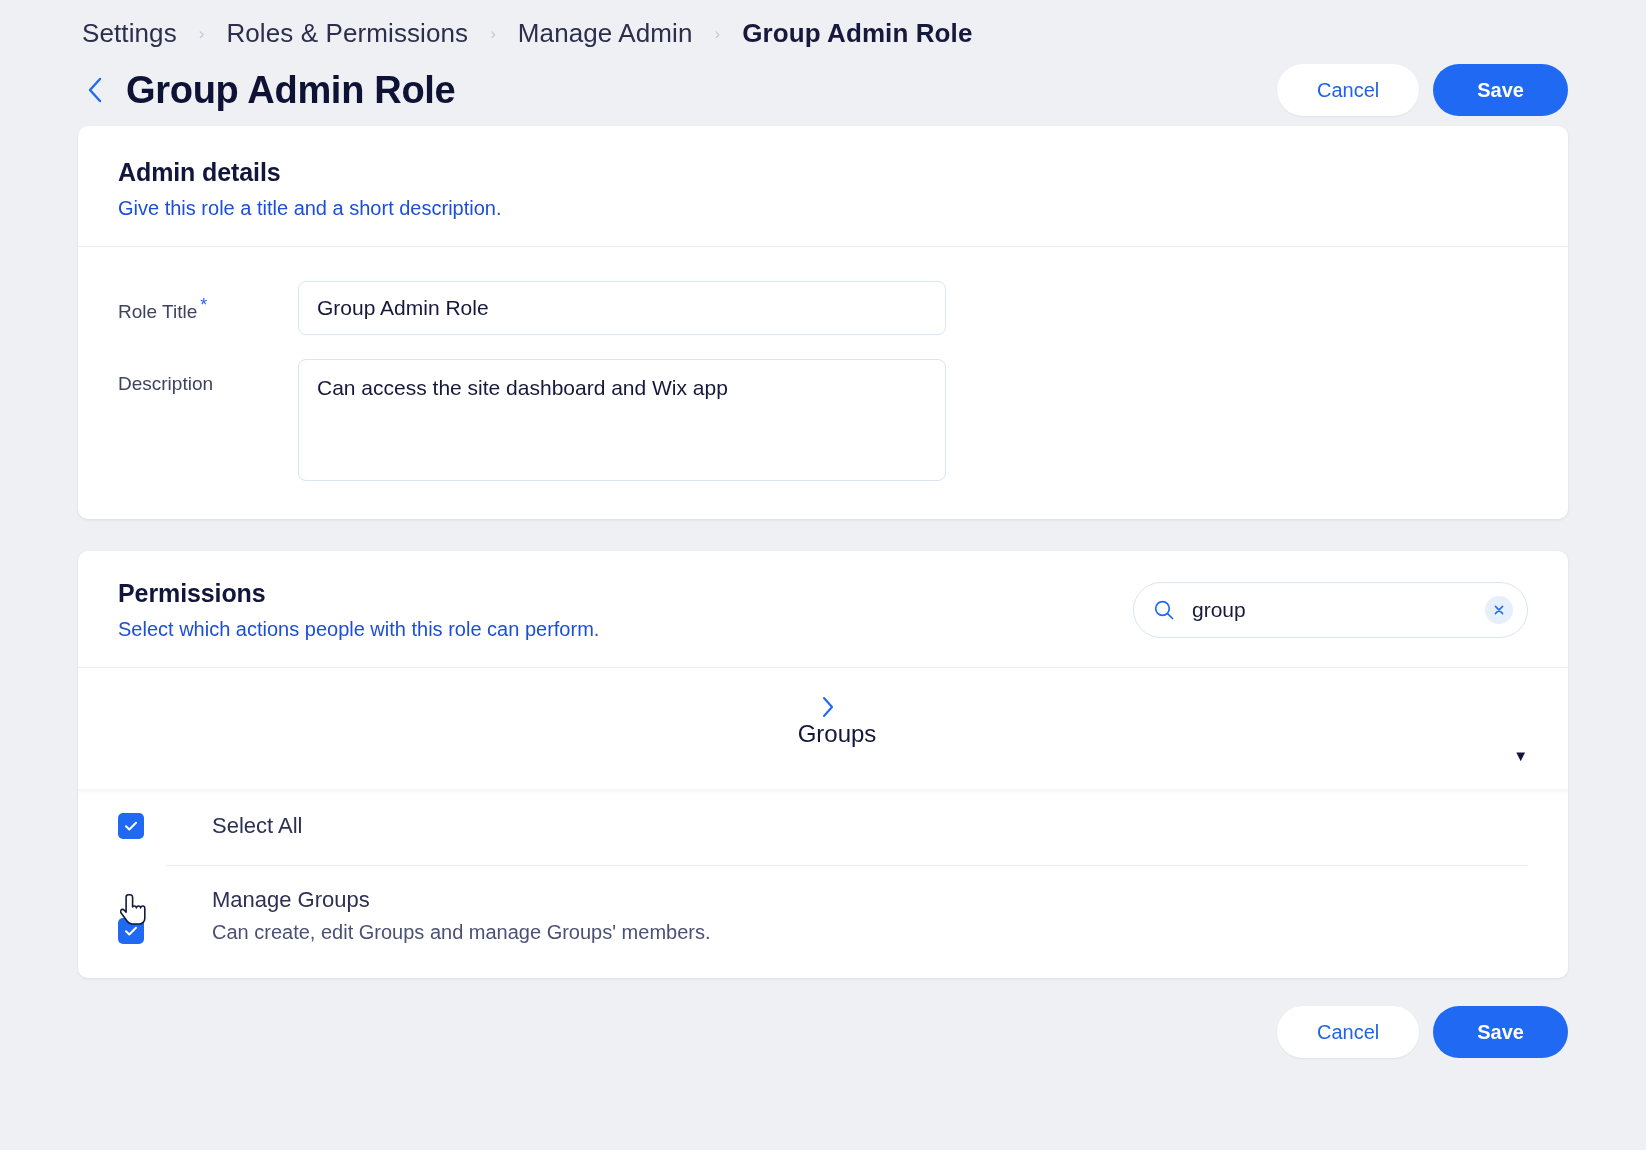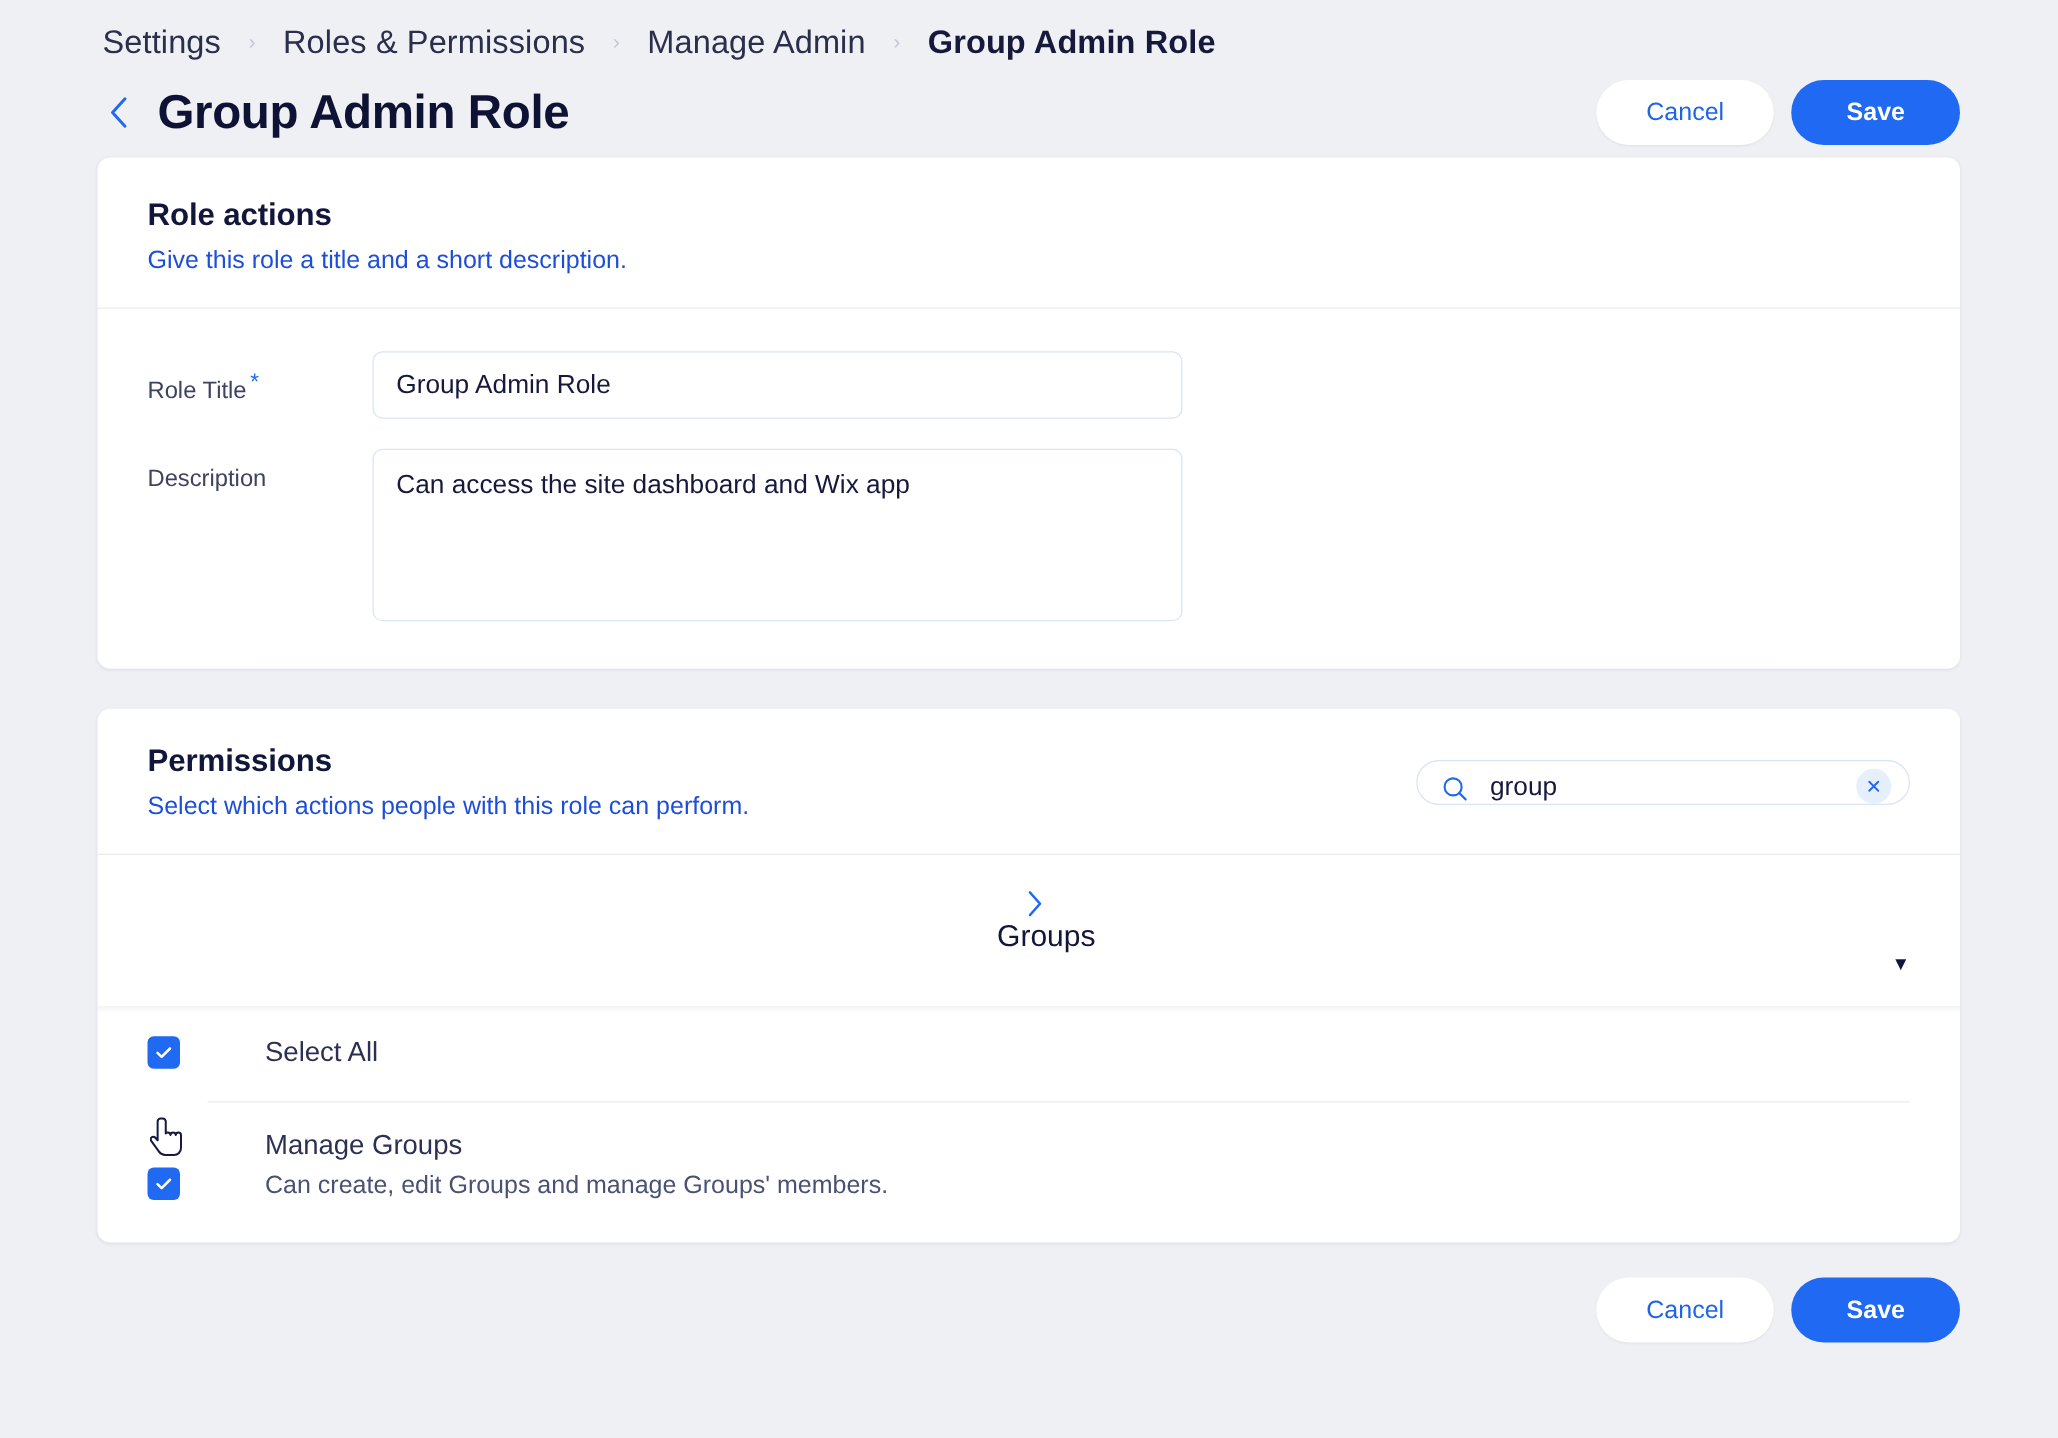--- a/index.html
+++ b/index.html
@@ -150,32 +150,32 @@
     border-radius: 8px;
     background: #fff;
     font-family: inherit;
     font-size: 21px;
     color: #16193b;
     padding: 14px 18px;
     outline: none;
     resize: none;
     display: block;
   }
-  textarea.field { height: 138px; line-height: 1.35; }
+  textarea.field { height: 122px; line-height: 1.35; }
 
   
   .search-wrap {
     position: relative;
     width: 395px;
     display: flex;
-    align-items: flex-end;
+    align-items: center;
     border: 1px solid #d7e5f5;
     border-radius: 999px;
     background: #fff;
-    height: 36px;
+    height: 56px;
     padding: 0 14px 0 18px;
   }
   .search-icon { flex: none; display: flex; align-items: center; }
   .search-input {
     border: none;
     outline: none;
     font-family: inherit;
     font-size: 21px;
     color: #16193b;
     margin-left: 14px;
@@ -304,21 +304,21 @@
   </div>
   <div class="page-title">Group Admin Role</div>
   <div class="header-actions">
     <button class="btn btn-secondary">Cancel</button>
     <button class="btn btn-primary">Save</button>
   </div>
 </div>
 
 <div class="card">
   <div class="card-head">
-    <div class="card-title">Role actions</div>
+    <div class="card-title">Admin details</div>
     <div class="card-sub">Give this role a title and a short description.</div>
   </div>
   <div class="card-body">
 
     <div class="form-row">
       <div class="form-label">
         <span>Role Title</span><span class="req-star">*</span>
       </div>
       <input class="field" type="text" value="Group Admin Role" style="">
     </div>

